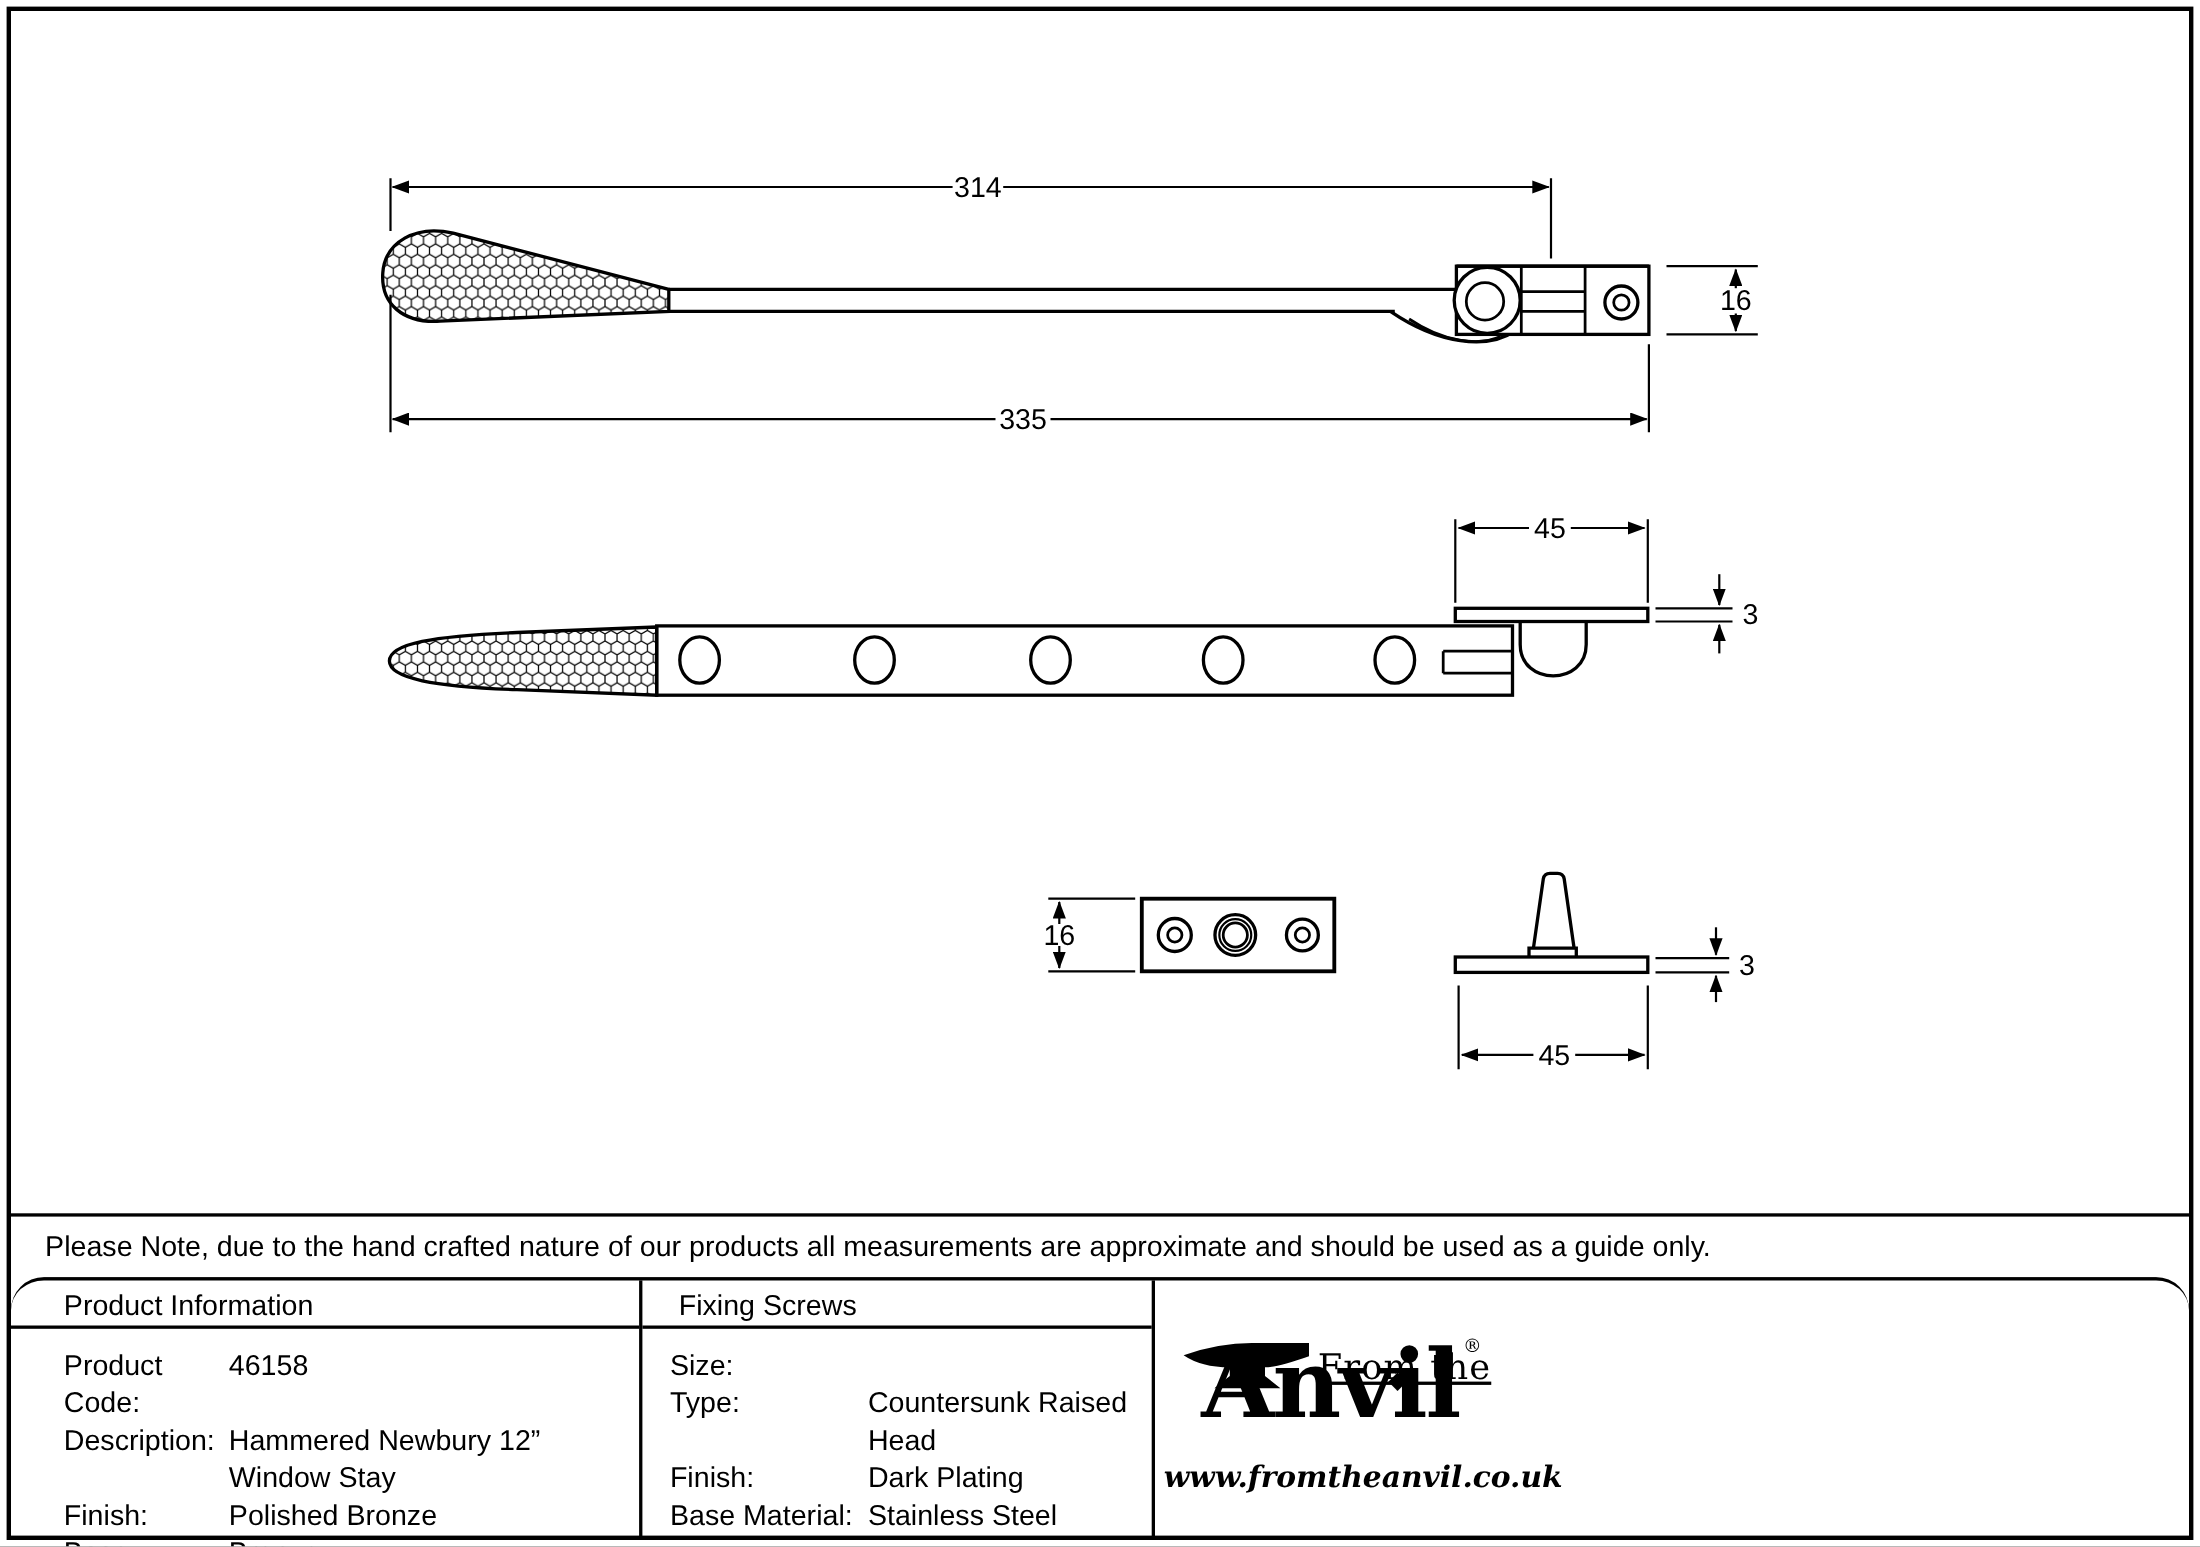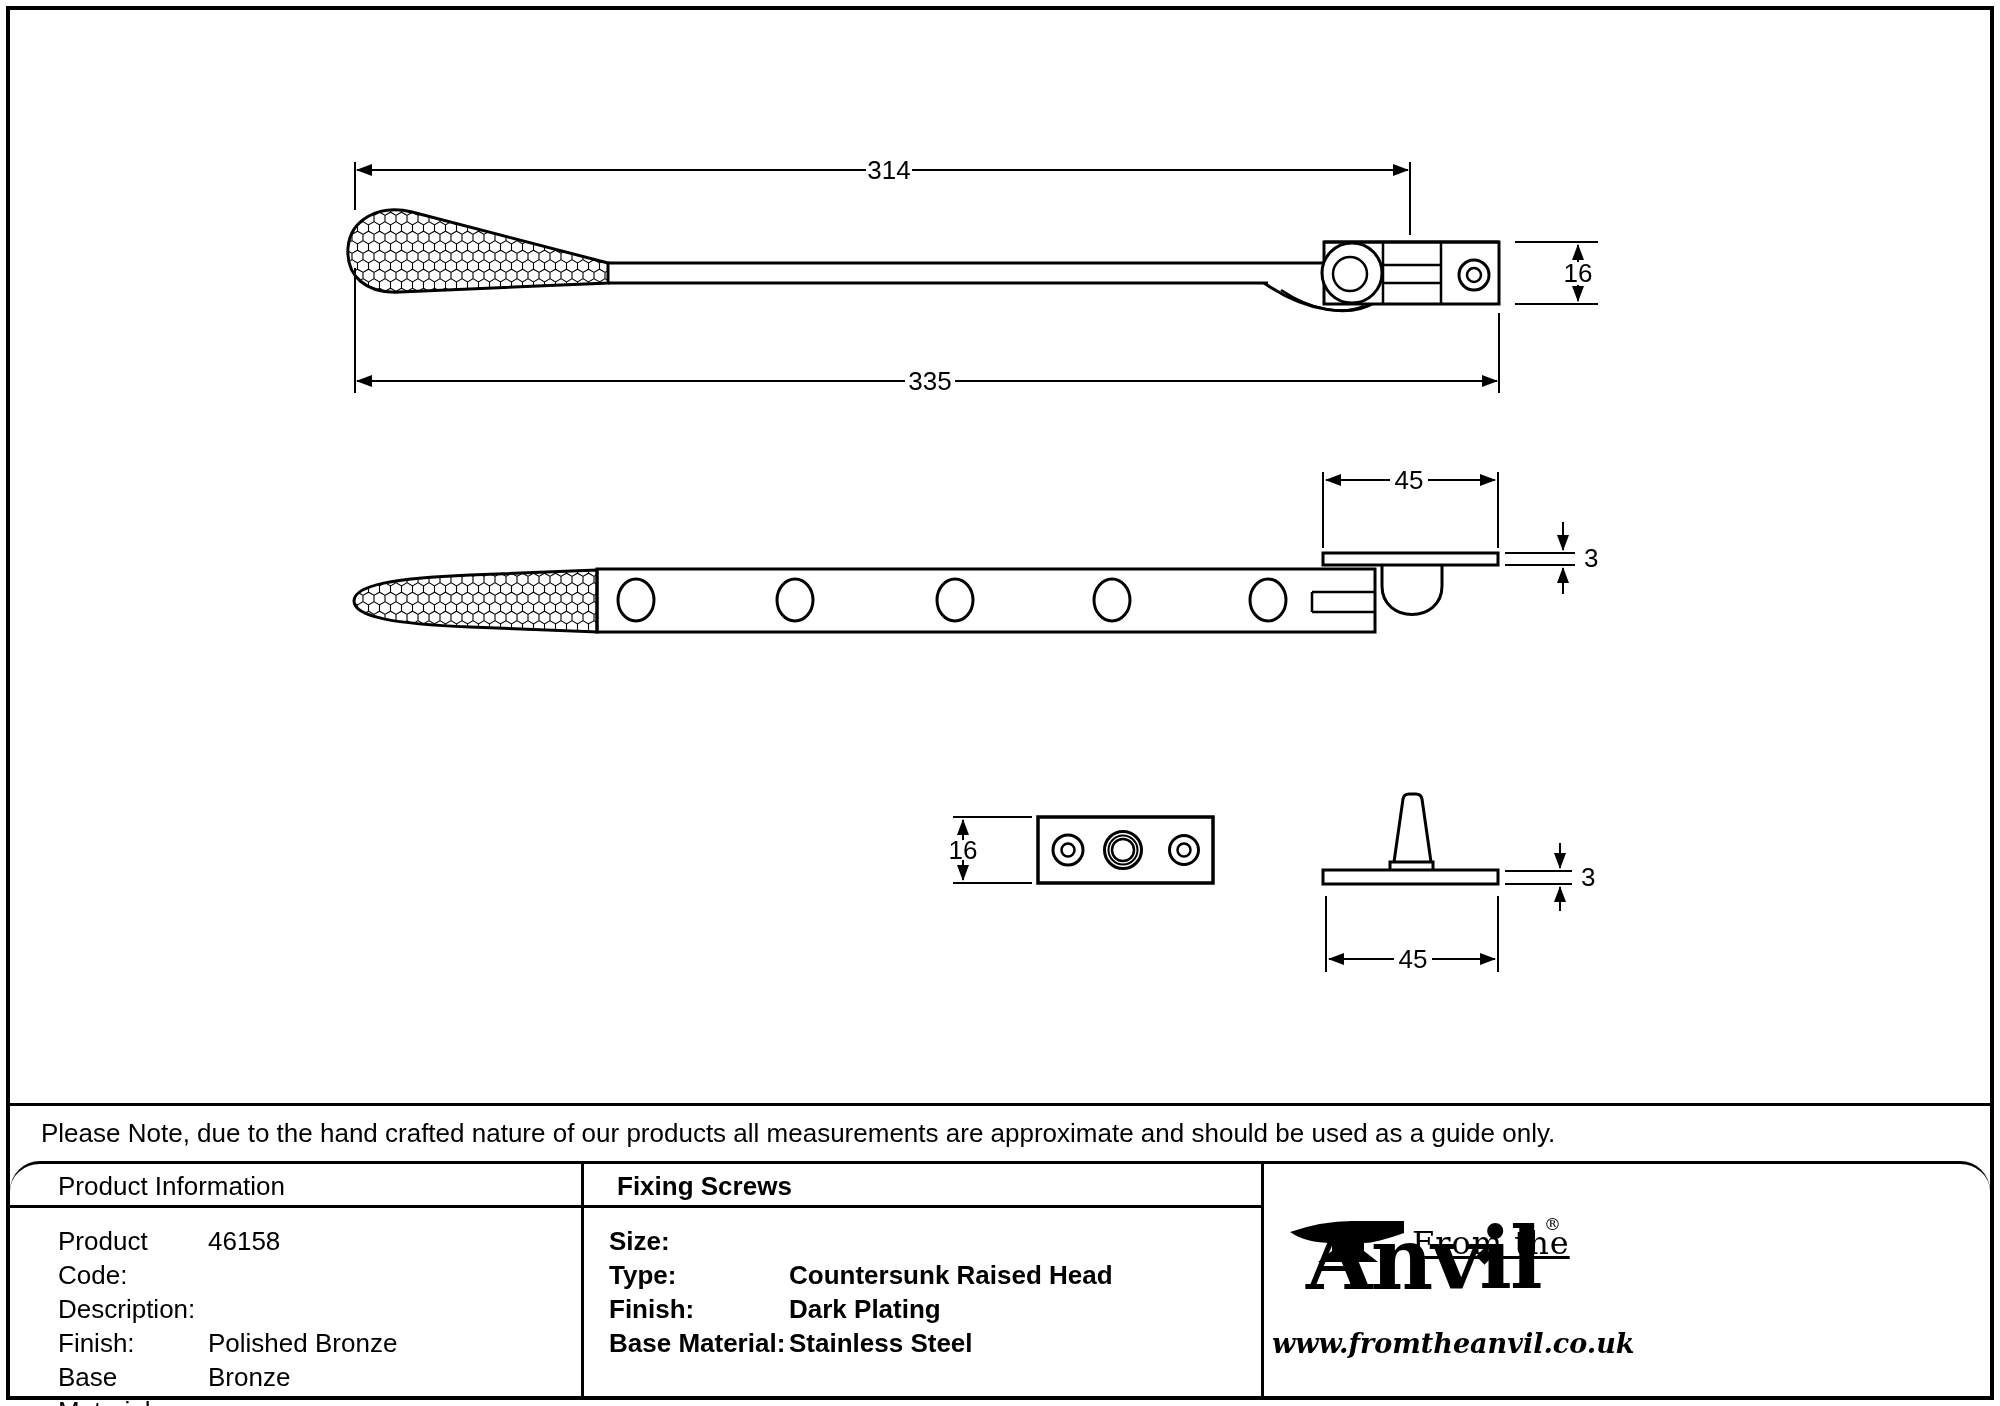--- a/index.html
+++ b/index.html
@@ -14,21 +14,21 @@
   .drawing-area{position:relative;width:1980px;height:1093px;text-decoration:underline;}
   .drawing-area svg{display:block;width:1980px;height:1093px;}
   .note-row{
     height:55px;border-top:3px solid #000;display:flex;align-items:center;
     padding-left:31px;font-size:26px;box-sizing:content-box;
   }
   .spec-table{display:flex;height:235px;border-top:3px solid #000;border-radius:30px;}
   .col{box-sizing:border-box;height:235px;}
   .col1{width:571px;}
   .col2{width:506px;border-left:3px solid #000;}
-  .col3{width:680px;border-left:3px solid #000;font-weight:bold;}
+  .col3{width:466px;border-left:3px solid #000;}
   .col4{width:330px;border-left:3px solid #000;position:relative;}
   .cell-header{
     height:44px;line-height:44px;border-bottom:3px solid #000;
     font-size:26px;box-sizing:border-box;
   }
   .col1 .cell-header{padding-left:48px;}
   .col2 .cell-header{padding-left:39px;}
   .col3 .cell-header{padding-left:33px;}
   .cell-body{padding-top:16px;font-size:26px;line-height:34px;}
   .kv-row{display:flex;}
@@ -200,20 +200,21 @@
 
       <div class="col col1">
         <div class="cell-header">Product Information</div>
         <div class="cell-body">
           <div class="kv-row">
             <span class="kv-label">Product Code:</span>
             <span class="kv-value">46158</span>
           </div>
           <div class="kv-row">
             <span class="kv-label">Description:</span>
+            <span class="kv-value">Hammered Newbury 12” Window Stay</span>
           </div>
           <div class="kv-row">
             <span class="kv-label">Finish:</span>
             <span class="kv-value">Polished Bronze</span>
           </div>
           <div class="kv-row">
             <span class="kv-label">Base Material:</span>
             <span class="kv-value">Bronze</span>
           </div>
         </div>

